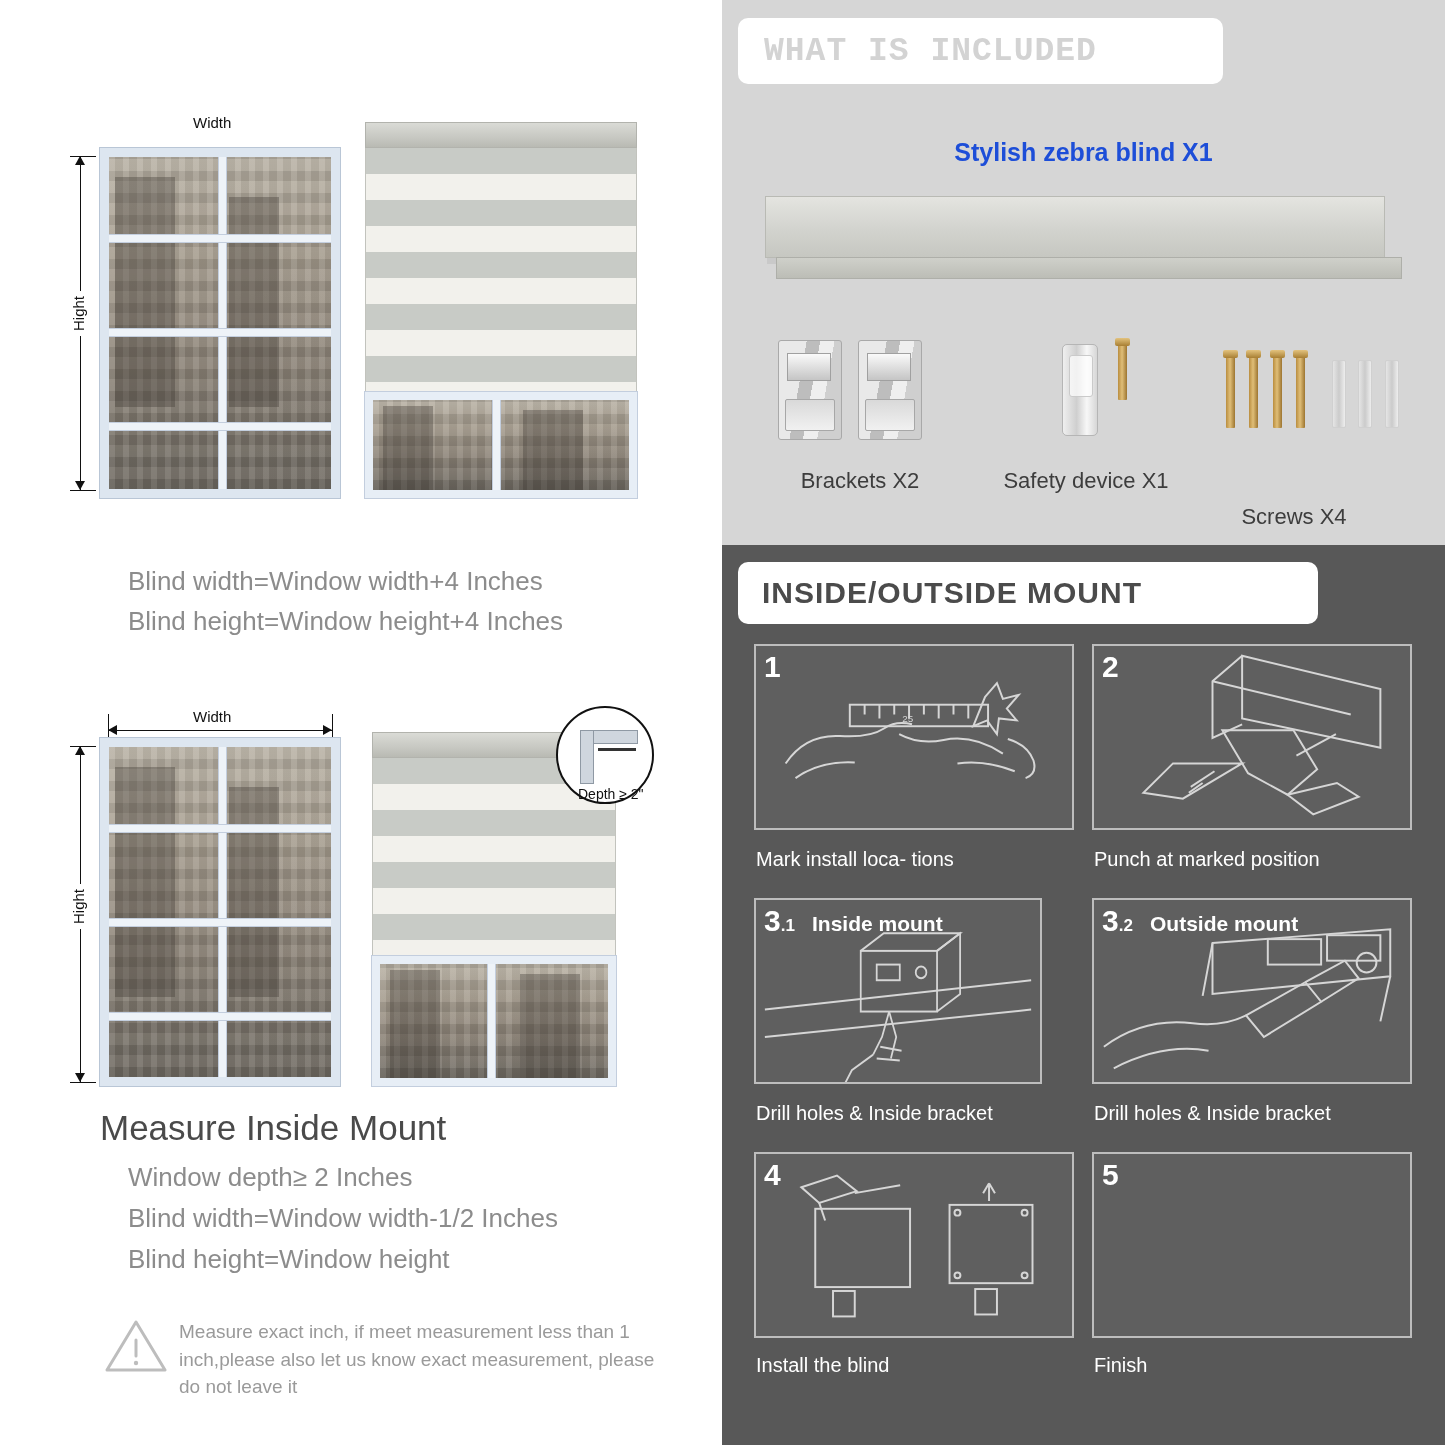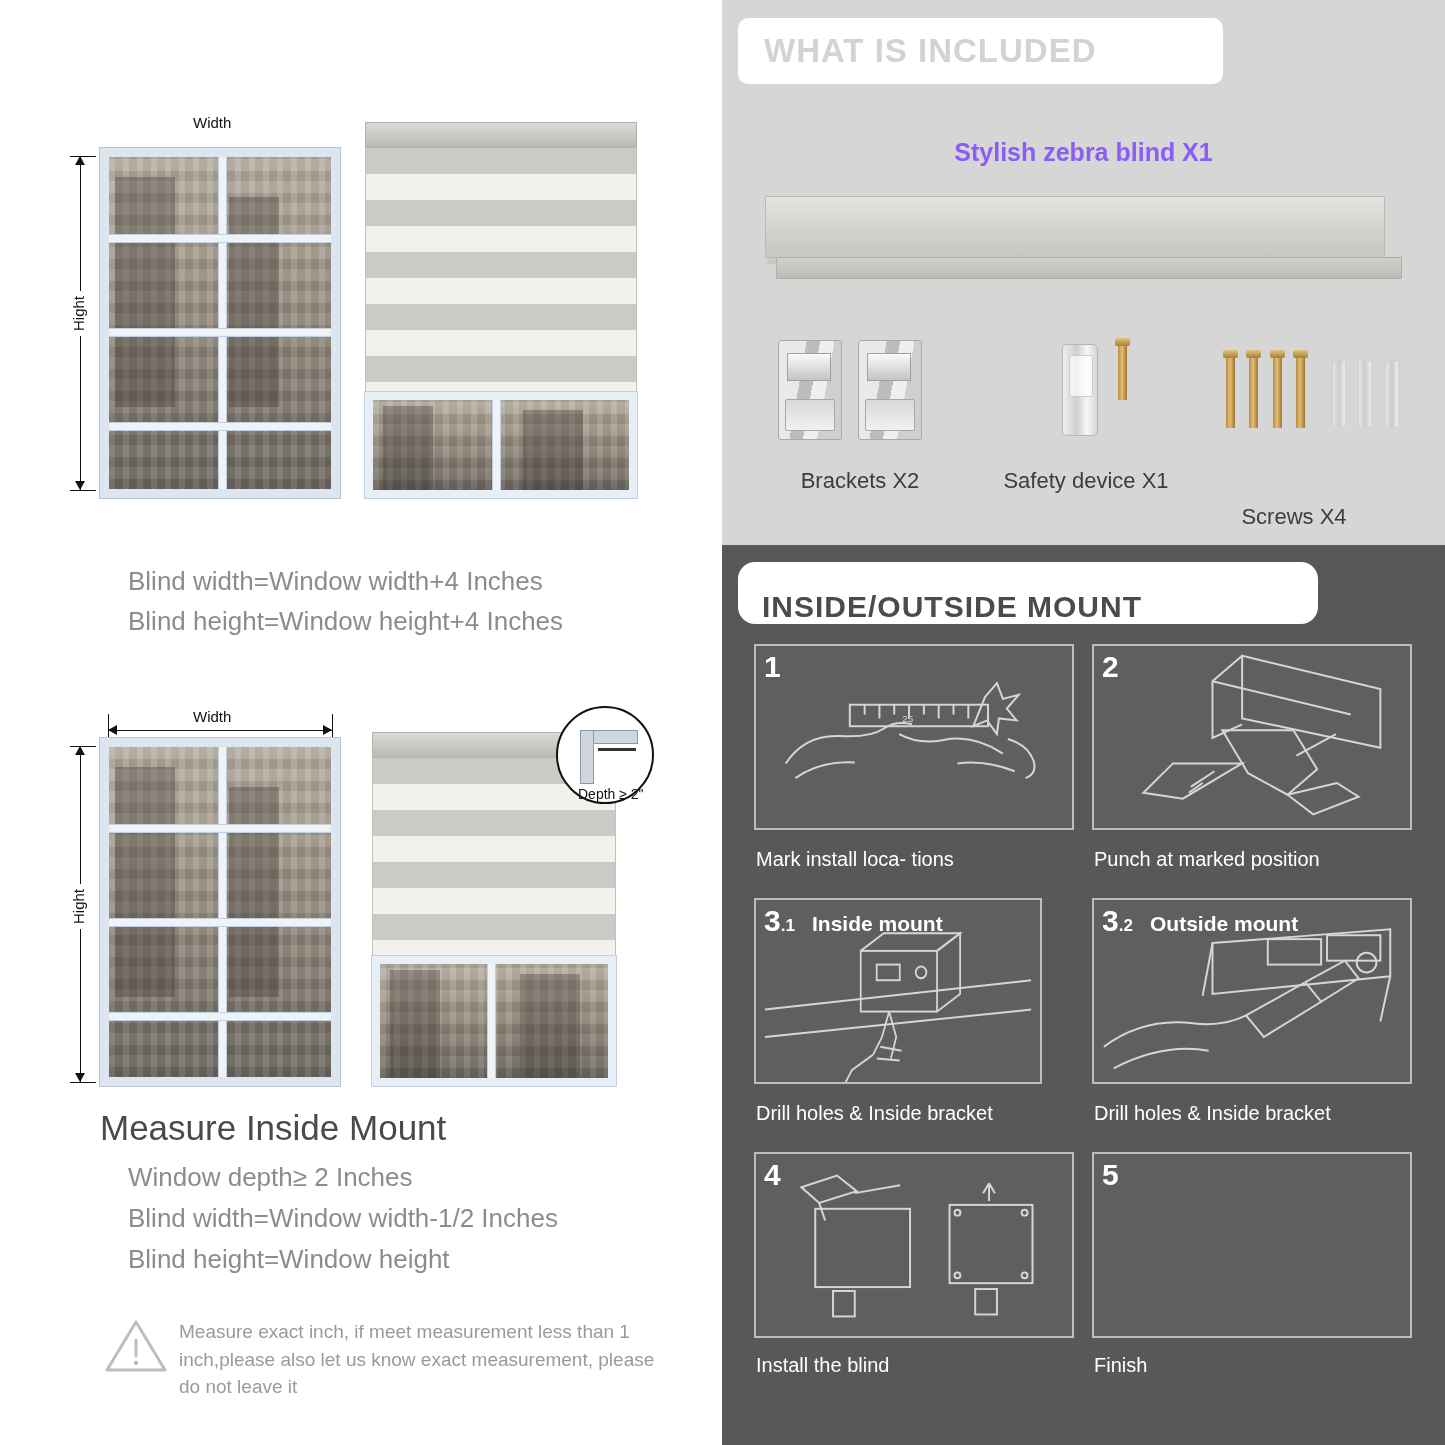--- a/index.html
+++ b/index.html
@@ -129,25 +129,25 @@
   
   .right-top{
     position:absolute;left:722px;top:0;width:723px;height:545px;
     background:#d6d6d6;
   }
   .rt-band{
     position:absolute;left:738px;top:18px;width:485px;height:66px;
     background:#ffffff;border-radius:10px;display:flex;align-items:center;
   }
   .rt-band span{
-    color:#d3d3d3;font-size:33px;font-weight:bold;letter-spacing:1px;margin-left:26px;
+    color:#d3d3d3;font-size:33px;font-weight:bold;letter-spacing:1px;margin-left:26px;font-family:Liberation Mono, monospace;
   }
   .incl-title{
     position:absolute;left:722px;top:138px;width:723px;text-align:center;
-    font-size:25px;font-weight:bold;color:#8b5cf6;
+    font-size:25px;font-weight:bold;color:#1d4ed8;
   }
   .blind-prod{
     position:absolute;left:765px;top:196px;width:620px;height:62px;
     background:linear-gradient(180deg,#e4e4e0,#d2d3ce 55%,#c6c7c1);
     border:1px solid #b9bab4;box-sizing:border-box;
     box-shadow:0 8px 0 -2px rgba(0,0,0,.06);
   }
   .blind-prod:after{
     content:"";position:absolute;left:10px;right:-18px;top:60px;height:22px;
     background:linear-gradient(180deg,#cfd0ca,#bcbdb6);
@@ -194,21 +194,21 @@
     border:1px solid #d0d0d0;border-radius:2px;
   }
 
   
   .right-bot{
     position:absolute;left:722px;top:545px;width:723px;height:900px;
     background:#585858;
   }
   .rb-band{
     position:absolute;left:738px;top:562px;width:580px;height:62px;
-    background:#ffffff;border-radius:17px;display:flex;align-items:flex-end;
+    background:#ffffff;border-radius:10px;display:flex;align-items:center;
   }
   .rb-band span{
     color:#4b4b4b;font-size:30px;font-weight:bold;letter-spacing:1px;margin-left:24px;
   }
   .step{
     position:absolute;background:#5f5f5f;border:2px solid #bdbdbd;box-sizing:border-box;
   }
   .step-num{
     position:absolute;left:8px;top:4px;font-size:30px;color:#ffffff;font-weight:bold;
   }

